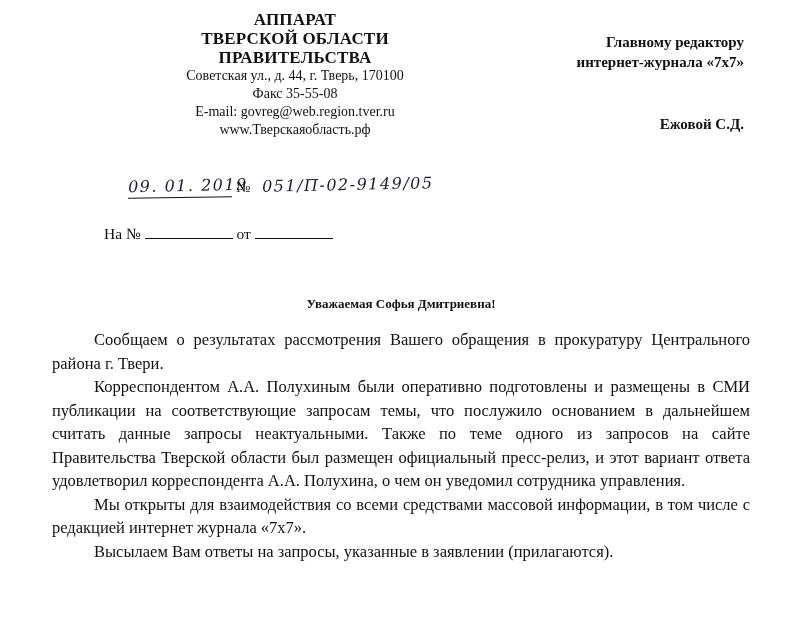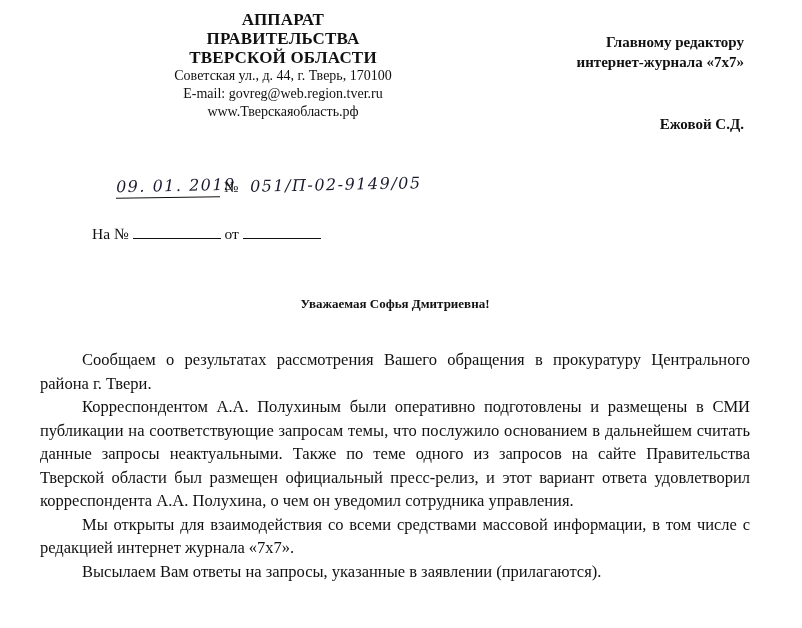--- a/index.html
+++ b/index.html
@@ -13,21 +13,21 @@
     font-family: "Liberation Serif", serif;
     color: #111111;
     overflow: hidden;
     position: relative;
   }
   .page {
     position: relative;
     width: 802px;
     height: 628px;
     box-sizing: border-box;
-    padding: 10px 52px 0 40px;
+    padding: 10px 52px 0 52px;
   }
 
   
   .header {
     position: relative;
     min-height: 160px;
   }
   .letterhead {
     width: 330px;
     margin-left: 78px;
@@ -128,21 +128,21 @@
 
   
   .salutation {
     text-align: center;
     font-weight: bold;
     font-size: 13px;
     margin-top: 52px;
     margin-bottom: 2px;
   }
   .body-text {
-    margin-top: 36px;
+    margin-top: 16px;
   }
   .body-text p {
     margin: 0;
     text-align: justify;
     text-indent: 42px;
     font-size: 16.5px;
     line-height: 23.5px;
   }
   .body-text p + p {
     margin-top: 0;
@@ -150,23 +150,24 @@
 </style>
 </head>
 <body>
 
 <div class="page">
 
   <div class="header">
 
     <div class="letterhead">
       <div class="lh-title">АППАРАТ</div>
+      <div class="lh-title">ТВЕРСКОЙ ОБЛАСТИ</div>
       <div class="lh-title">ПРАВИТЕЛЬСТВА</div>
-      <div class="lh-title">ТВЕРСКОЙ ОБЛАСТИ</div>
       <div class="lh-line">Советская ул., д. 44, г. Тверь, 170100</div>
+      <div class="lh-line">Факс 35-55-08</div>
       <div class="lh-line small">E-mail: govreg@web.region.tver.ru</div>
       <div class="lh-line small">www.Тверскаяобласть.рф</div>
     </div>
 
     <div class="addressee">
       <div>Главному редактору</div>
       <div>интернет-журнала «7х7»</div>
       <span class="name">Ежовой С.Д.</span>
     </div>
 

